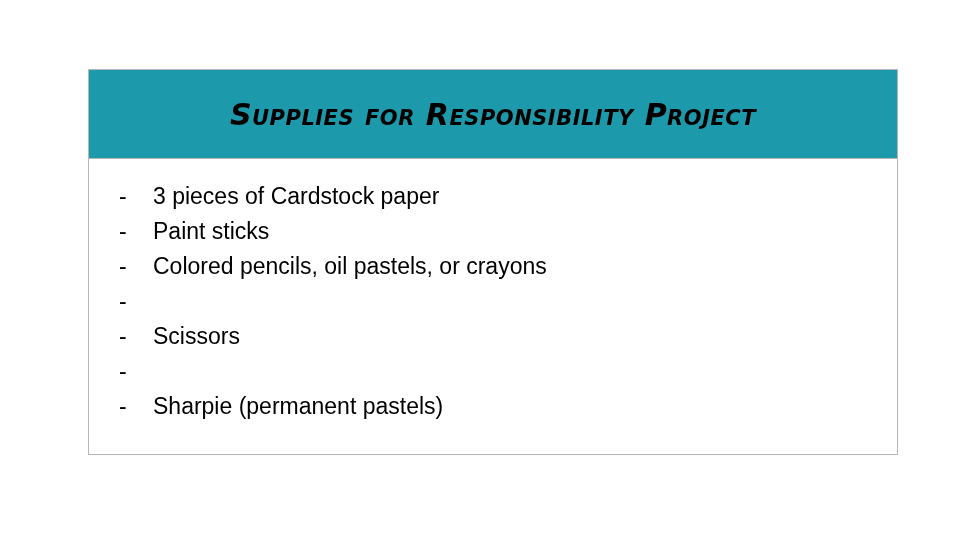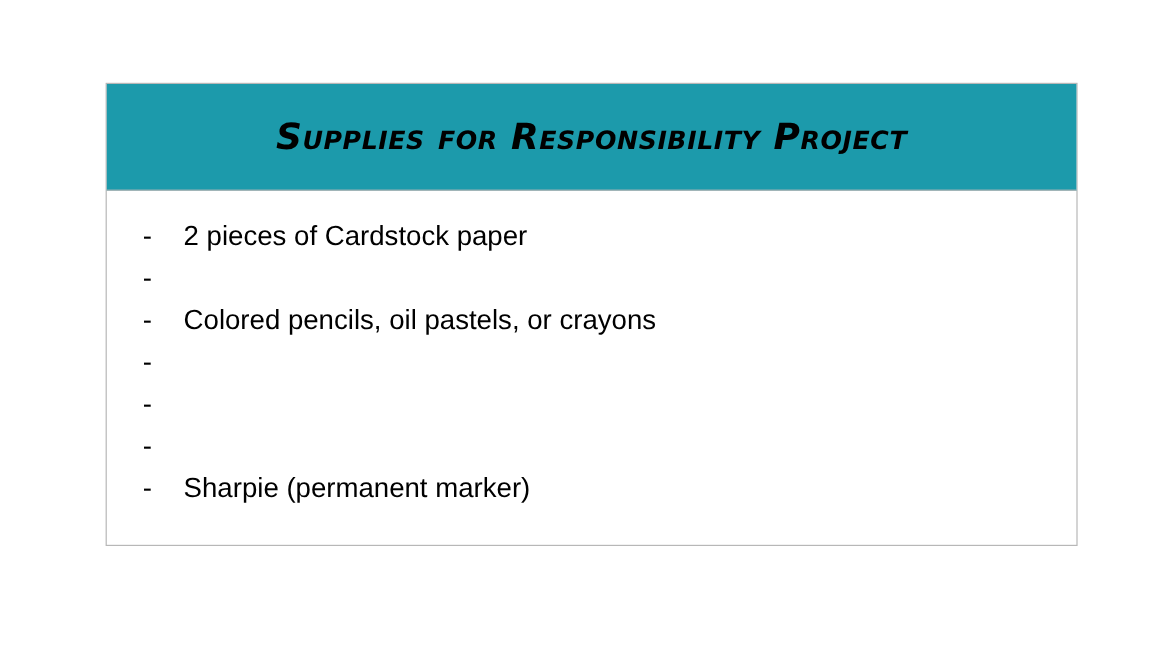--- a/index.html
+++ b/index.html
@@ -76,44 +76,46 @@
 
 <div class="slide">
   <div class="card">
     <div class="card-header">
       <div class="card-title">Supplies for Responsibility Project</div>
     </div>
     <div class="card-body">
 
       <div class="supply-row">
         <span class="bullet-dash">-</span>
-        <span class="supply-text">2 pieces of Cardstock paper</span>
+        <span class="supply-text">3 pieces of Cardstock paper</span>
       </div>
 
       <div class="supply-row">
         <span class="bullet-dash">-</span>
+        <span class="supply-text">Paint sticks</span>
       </div>
 
       <div class="supply-row">
         <span class="bullet-dash">-</span>
         <span class="supply-text">Colored pencils, oil pastels, or crayons</span>
       </div>
 
       <div class="supply-row">
         <span class="bullet-dash">-</span>
       </div>
 
       <div class="supply-row">
         <span class="bullet-dash">-</span>
+        <span class="supply-text">Scissors</span>
       </div>
 
       <div class="supply-row">
         <span class="bullet-dash">-</span>
       </div>
 
       <div class="supply-row">
         <span class="bullet-dash">-</span>
-        <span class="supply-text">Sharpie (permanent marker)</span>
+        <span class="supply-text">Sharpie (permanent pastels)</span>
       </div>
 
     </div>
   </div>
 </div>
 
 </body></html>

